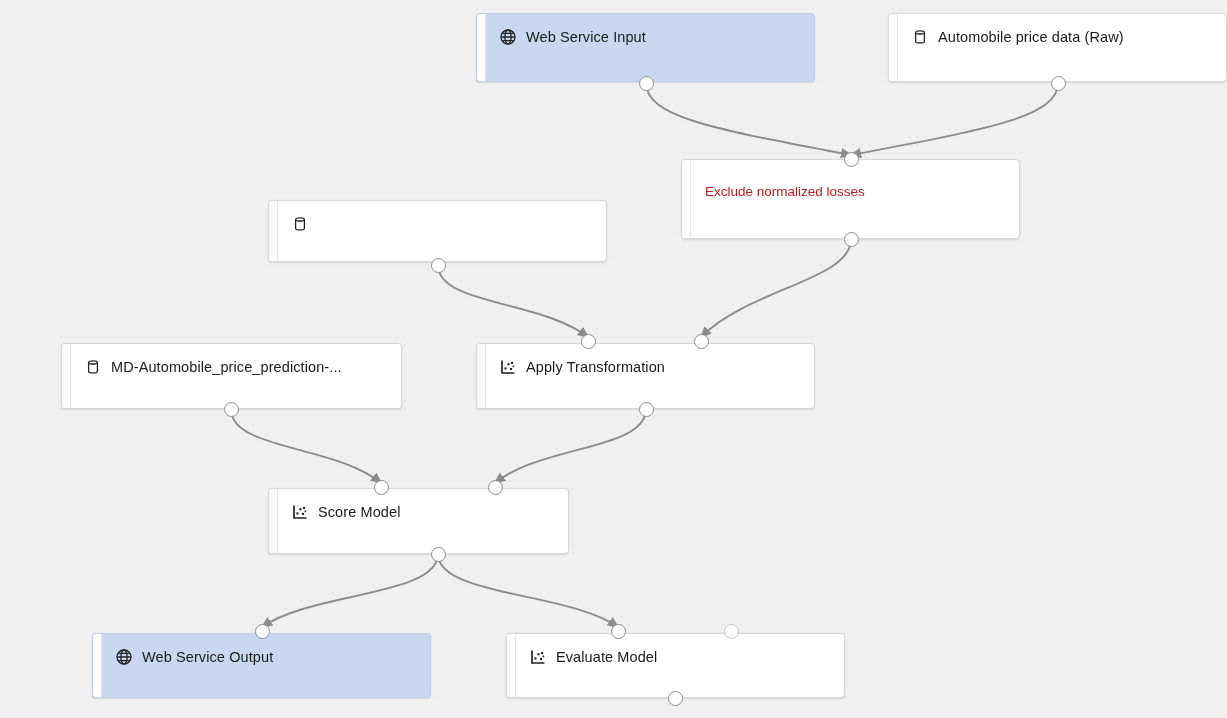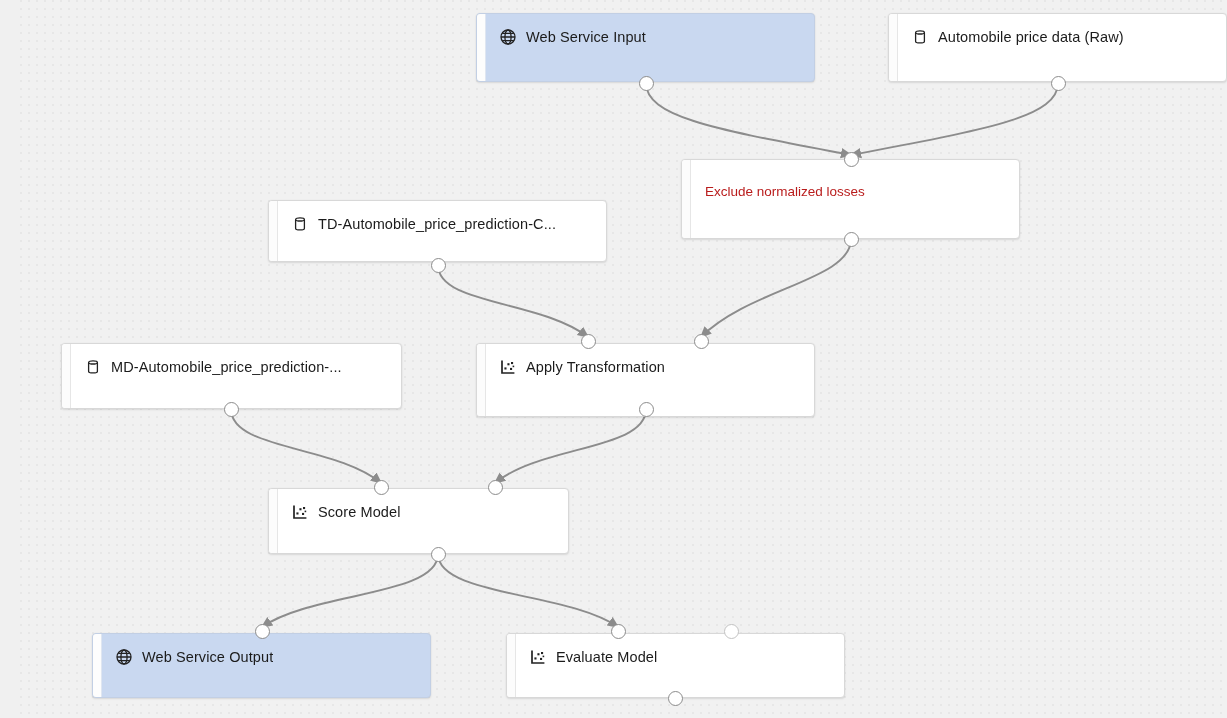--- a/index.html
+++ b/index.html
@@ -118,37 +118,36 @@
         </div>
       </div>
       <div class="node" style="left: 248px; top: 200px; width: 339px; height: 62px;">
         <div class="strip"></div>
         <div class="body">
           <div class="row">
             <svg class="icon" viewBox="0 0 18 18">
               <path d="M4.6 4.4 L4.6 13.4 C4.6 14.3 6.6 14.9 9 14.9 C11.4 14.9 13.4 14.3 13.4 13.4 L13.4 4.4" stroke="#222" fill="none" stroke-width="1.3"></path>
               <ellipse cx="9" cy="4.4" rx="4.4" ry="1.6" stroke="#222" fill="none" stroke-width="1.3"></ellipse>
             </svg>
-            <div class="title">TD-Automobile_price_prediction-C...</div>
           </div>
         </div>
       </div>
       <div class="node" style="left: 41px; top: 343px; width: 341px; height: 66px; padding-left: 16px;">
         <div class="strip"></div>
         <div class="body">
           <div class="row">
             <svg class="icon" viewBox="0 0 18 18">
               <path d="M4.6 4.4 L4.6 13.4 C4.6 14.3 6.6 14.9 9 14.9 C11.4 14.9 13.4 14.3 13.4 13.4 L13.4 4.4" stroke="#222" fill="none" stroke-width="1.3"></path>
               <ellipse cx="9" cy="4.4" rx="4.4" ry="1.6" stroke="#222" fill="none" stroke-width="1.3"></ellipse>
             </svg>
             <div class="title">MD-Automobile_price_prediction-...</div>
           </div>
         </div>
       </div>
-      <div class="node" style="left: 456px; top: 343px; width: 339px; height: 74px;">
+      <div class="node" style="left: 456px; top: 343px; width: 339px; height: 66px;">
         <div class="strip"></div>
         <div class="body">
           <div class="row">
             <svg class="icon" viewBox="0 0 18 18">
               <path d="M3 2.4 L3 15 L15.4 15" stroke="#222" stroke-width="1.7" fill="none"></path>
               <rect x="5.4" y="9.4" width="2.1" height="2.1" fill="#222"></rect>
               <rect x="8.4" y="5.2" width="2.1" height="2.1" fill="#222"></rect>
               <rect x="12.0" y="4.0" width="2.1" height="2.1" fill="#222"></rect>
               <rect x="11.0" y="9.9" width="2.1" height="2.1" fill="#222"></rect>
               <rect x="13.6" y="7.6" width="1.6" height="1.6" fill="#222"></rect>

